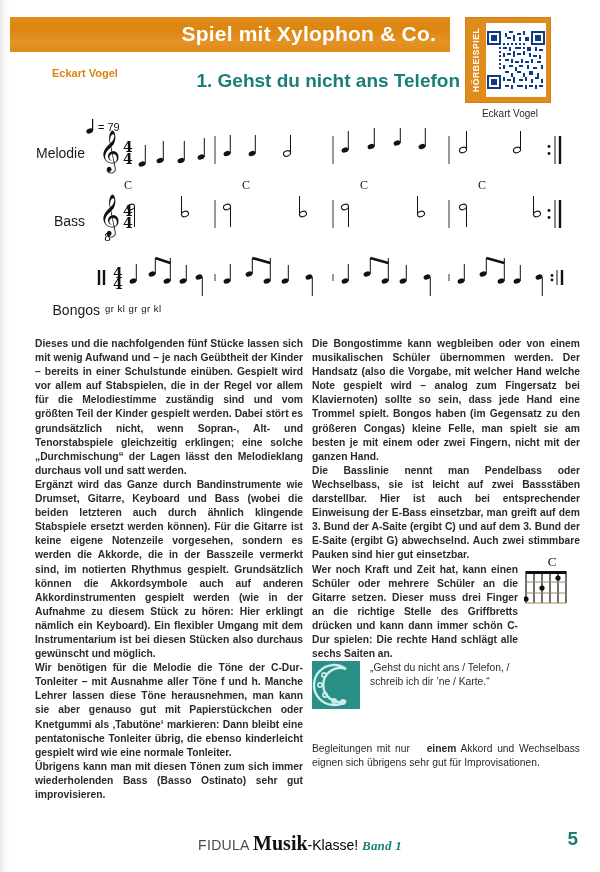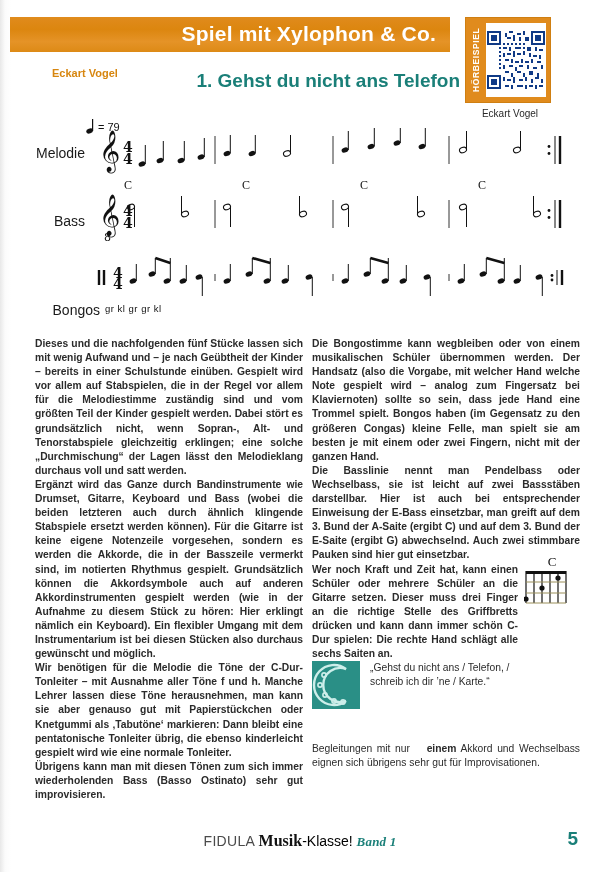--- a/index.html
+++ b/index.html
@@ -70,21 +70,21 @@
   .tip-icon{width:48px;height:48px;background:#2a8f86;flex:0 0 48px;position:relative;}
   .tip-text{font-size:10.3px;line-height:14.1px;color:#2b2b2b;}
 
   .last-par{position:absolute;left:312px;top:742px;width:268px;font-size:10.3px;
     line-height:14.1px;text-align:justify;color:#2b2b2b;}
   .last-par b{font-weight:bold;padding-left:12px;}
 
   
   .footer{position:absolute;left:0;top:832px;width:600px;text-align:center;}
   .f1{font-size:14px;color:#4a4a4a;letter-spacing:.3px;}
-  .f2{font-size:16px;font-weight:bold;color:#111;font-family:"Liberation Serif",serif;}
+  .f2{font-size:20px;font-weight:bold;color:#111;font-family:"Liberation Serif",serif;}
   .f3{font-size:14px;color:#000000;}
   .f4{font-size:13px;font-weight:bold;color:#1a7f78;font-family:"Liberation Serif",serif;
      font-style:italic;letter-spacing:.2px;}
   .pagenum{position:absolute;right:22px;top:828px;font-size:19px;font-weight:bold;color:#1a7f78;}
 </style>
 </head>
 <body>
 
 <div class="page">
 

